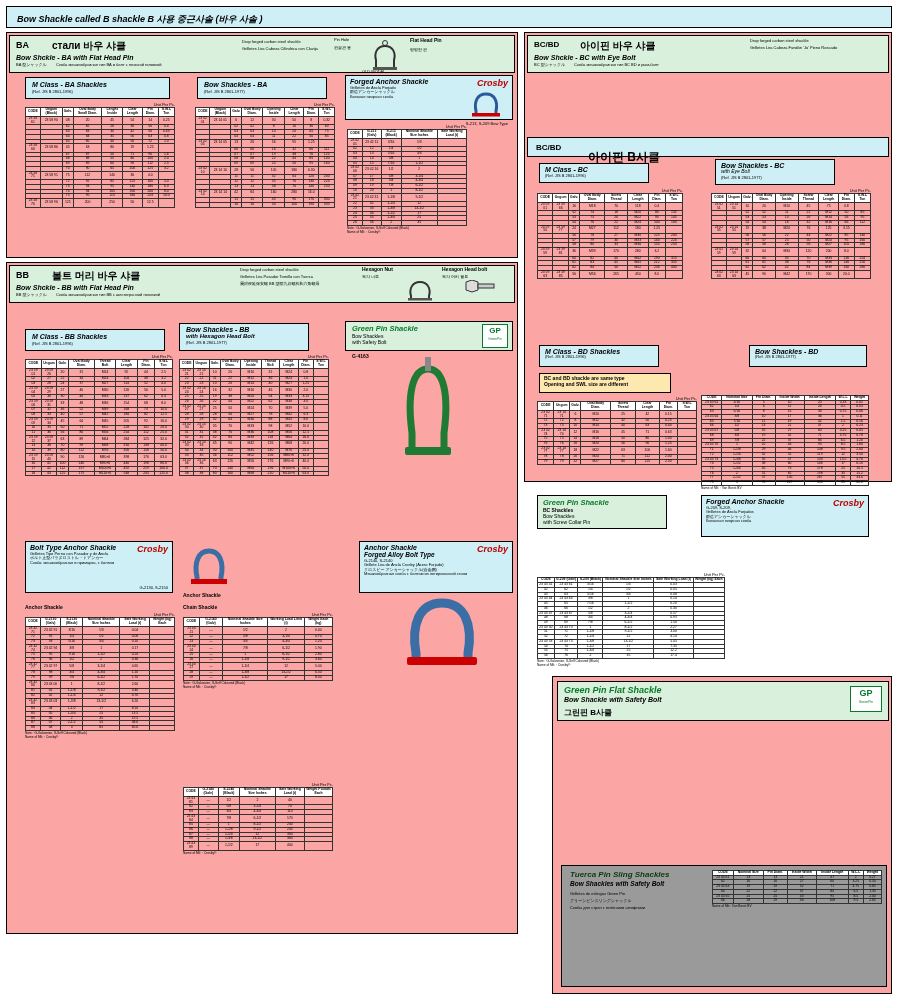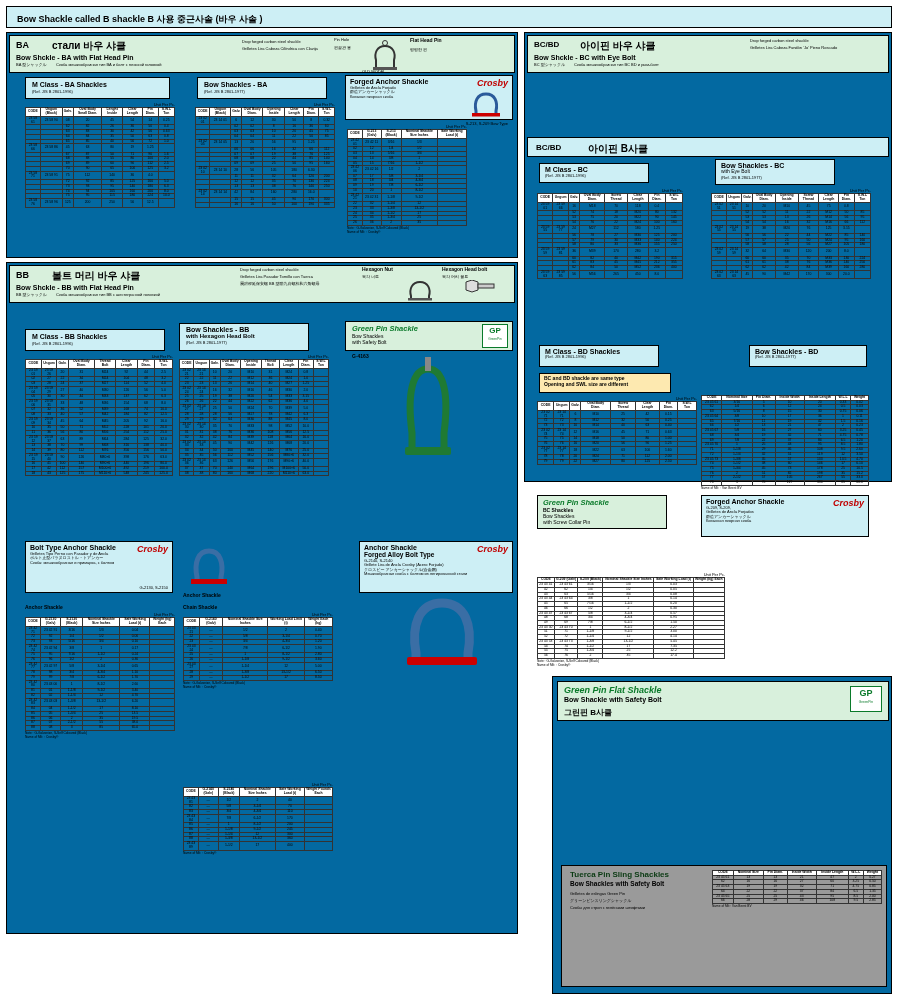--- a/index.html
+++ b/index.html
@@ -2,24 +2,24 @@
 <html><head>
 <meta charset="utf-8">
 <style>
   html,body{margin:0;padding:0;background:#ffffff;}
   body{font-family:"Liberation Sans",sans-serif;color:#000;}
   #page{position:relative;width:899px;height:1000px;overflow:hidden;background:#fff;}
   .abs{position:absolute;box-sizing:border-box;}
   .bdr{border:1px solid #000;}
   .cyan{background:#cdeff5;}
   .green{background:#d8f0dc;}
-  .white{background:#0369a1;}
+  .white{background:#fca5a5;}
   .gray{background:#9a9a9a;}
   .ttl{font-weight:bold;}
-  .it{}
+  .it{font-style:italic;}
   .ctr{text-align:center;}
   .t4{font-size:4px;line-height:1.1;}
   .t5{font-size:5px;line-height:1.15;}
   table.g{border-collapse:collapse;width:100%;}
   table.g td,table.g th{border:1px solid #333;padding:0 1px;font-size:3.4px;line-height:1.1;text-align:center;}
   table.g th{font-weight:bold;background:#fff;}
   .subbox{border:1px solid #000;background:#cdeff5;}
   .grnbox{border:1px solid #000;background:#d8f0dc;}
   .redtxt{color:#c00000;font-weight:bold;font-style:italic;}
   .grntxt{color:#0a7a2a;font-weight:bold;font-style:italic;}
@@ -1395,21 +1395,21 @@
       <div class="abs ttl" style="left:52px;top:3px;font-size:10px;">아이핀 바우 샤클</div>
       <div class="abs it ttl" style="left:6px;top:18px;font-size:7px;">Bow Shckle - BC  with Eye Bolt</div>
       <div class="abs t4" style="left:6px;top:27px;">BC 型シャックル</div>
       <div class="abs t4" style="left:46px;top:27px;">Скоба мешкообразная тип BC BD  и рым-болт</div>
       <div class="abs t4" style="left:222px;top:3px;">Drop forged carbon steel shackle</div>
       <div class="abs t4" style="left:222px;top:10px;">Grilletes Lira Cabeza Fundón 'Jo' Pieno Roscado</div>
     </div>
 
     <div class="abs bdr cyan" style="left:2px;top:104px;width:362px;height:20px;">
       <div class="abs ttl" style="left:8px;top:5px;font-size:8px;">BC/BD</div>
-      <div class="abs ttl" style="left:60px;top:4px;font-size:10px;">아이핀 B사클</div>
+      <div class="abs ttl" style="left:60px;top:11px;font-size:12px;">아이핀 B사클</div>
     </div>
 
     <div class="abs subbox" style="left:14px;top:130px;width:110px;height:20px;">
       <div class="ttl it" style="padding:2px 0 0 5px;font-size:7px;">M Class - BC</div>
       <div style="padding:0 0 0 5px;font-size:4px;">(Ref. JIS B 2801-1996)</div>
     </div>
     <div class="abs subbox" style="left:190px;top:126px;width:120px;height:26px;">
       <div class="ttl it" style="padding:2px 0 0 5px;font-size:7px;">Bow Shackles - BC</div>
       <div class="t5 it" style="padding:0 0 0 5px;">with Eye Bolt</div>
       <div style="padding:0 0 0 5px;font-size:4px;">(Ref. JIS B 2801-1977)</div>

